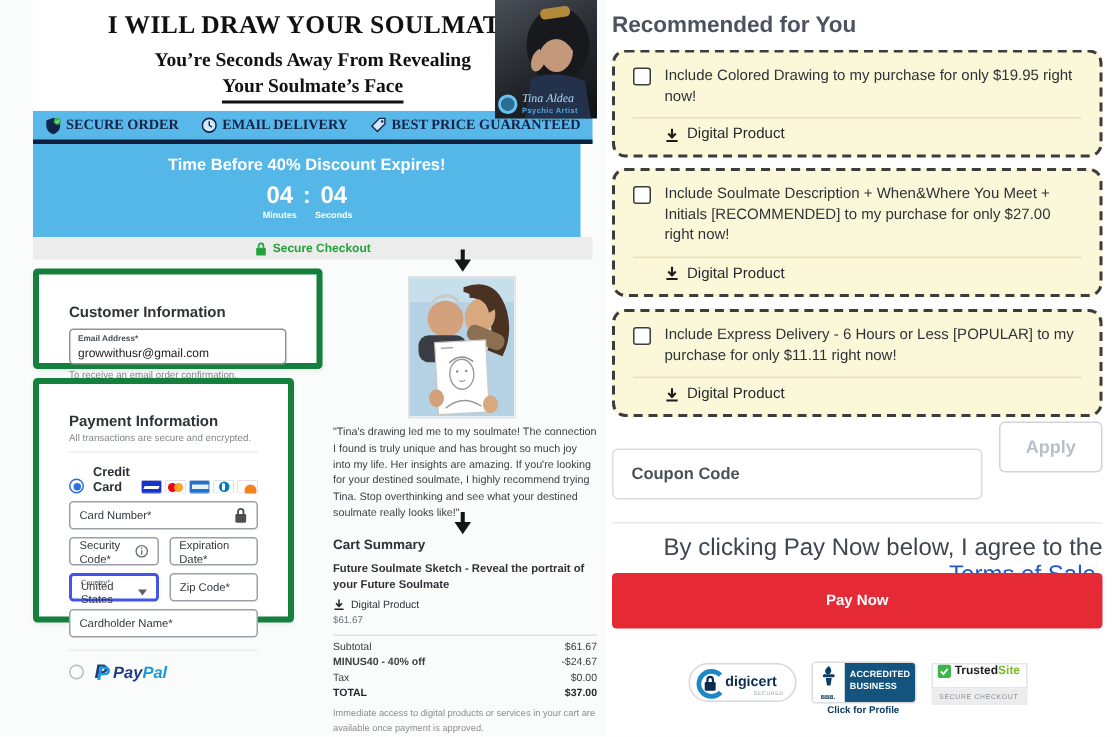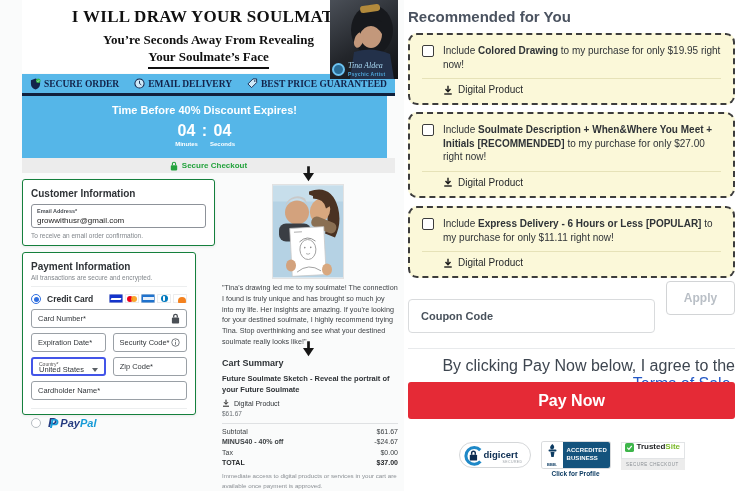--- a/index.html
+++ b/index.html
@@ -29,31 +29,31 @@
   .timer-title { padding-top:8px; font-size:11px; font-weight:bold; }
   .timer-digits { margin-top:7px; display:flex; justify-content:center; font-size:16px; font-weight:bold; line-height:1; }
   .t-num { width:26px; text-align:center; }
   .t-colon { width:10px; text-align:center; }
   .timer-labels { margin-top:2px; display:flex; justify-content:center; font-size:6px; font-weight:bold; }
   .t-lab { width:26px; text-align:center; }
   .t-sp { width:10px; }
 
   .secure-bar { position:absolute; left:22px; top:158px; width:373px; height:15px; background:#ececec; display:flex; align-items:center; justify-content:center; gap:4px; font-size:8px; font-weight:bold; color:#23a23c; }
 
-  .card { position:absolute; background:#fff; border:1px solid #15803d; border-radius:3px; box-shadow:0 1px 3px rgba(0,0,0,.08); padding:8px; }
+  .card { position:absolute; background:#fff; border:4px solid #15803d; border-radius:3px; box-shadow:0 1px 3px rgba(0,0,0,.08); padding:20px; }
   .customer-card { left:22px; top:179px; width:193px; height:67px; }
   .card-title { font-size:10px; font-weight:bold; color:#2f3337; }
   .email-field { position:relative; margin-top:5px; height:24px; border:1px solid #8d9299; border-radius:3px; background:#fff; }
   .f-label { position:absolute; left:5px; top:2.5px; font-size:5.5px; font-weight:bold; color:#4a4f55; }
   .f-input { position:absolute; left:5px; top:11px; width:92%; border:none; outline:none; background:transparent; font-family:inherit; font-size:8px; color:#222; padding:0; }
   .help { margin-top:4px; font-size:6.5px; color:#82878c; }
 
   .payment-card { left:22px; top:252px; width:174px; height:163px; }
   .pay-sub { margin-top:2px; font-size:6.5px; color:#82878c; padding-bottom:5px; border-bottom:1px solid #eceeef; }
-  .pm-row { display:flex; align-items:flex-start; margin-top:7px; }
+  .pm-row { display:flex; align-items:flex-end; margin-top:7px; }
   .radio { width:10px; height:10px; border-radius:50%; border:1px solid #b6bcc2; background:#fff; flex:none; }
   .radio.sel { border-color:#2f6fe0; position:relative; }
   .radio.sel::after { content:""; position:absolute; inset:1.5px; border-radius:50%; background:#2f6fe0; }
   .pm-label { margin-left:6px; font-size:8.5px; color:#2b2f33; font-weight:bold; }
   .brands { margin-left:auto; display:flex; gap:2px; align-items:center; }
   .chip { width:14px; height:9px; border-radius:1.5px; position:relative; overflow:hidden; background:#fff; box-shadow:0 0 0 .5px #d8dadc inset; }
   .chip.visa { background:#1434cb; }
   .chip.visa::after { content:""; position:absolute; left:2px; top:3.5px; width:10px; height:2px; background:#fff; transform:skewX(-25deg); }
   .chip.mc .c1 { position:absolute; left:2px; top:1.5px; width:6px; height:6px; border-radius:50%; background:#eb001b; }
   .chip.mc .c2 { position:absolute; left:6px; top:1.5px; width:6px; height:6px; border-radius:50%; background:#f79e1b; opacity:.92; }
@@ -91,31 +91,31 @@
   .cart-row .rl-b { font-weight:bold; }
   .cart-row.total { font-weight:bold; color:#26292c; }
   .cart-note { margin-top:5px; font-size:6.2px; color:#8a8f94; line-height:1.6; }
 
   
   .rec-title { position:absolute; left:408px; top:8px; font-size:15px; font-weight:bold; color:#4b5360; }
   .upsell { position:absolute; left:408px; width:327px; background:#fbf8d9; border:2px dashed #3c3c3c; border-radius:9px; padding:9px 12px 6px; }
   .up-row { display:flex; gap:9px; }
   .checkbox { width:12px; height:12px; border:1.5px solid #3c3c3c; border-radius:2px; background:#fff; flex:none; margin-top:1px; }
   .up-text { font-size:10px; color:#2f3337; line-height:1.35; }
-  .up-text b { font-weight:bold; }
+  .up-text b { font-weight:normal; }
   .up-div { border-top:1px solid #e6e2b8; margin:7px 0 5px; }
   .up-dl { display:flex; align-items:center; gap:5px; font-size:10px; color:#26292c; padding-left:21px; padding-bottom:2px; }
 
   .coupon-input { position:absolute; left:408px; top:299px; width:247px; height:34px; border:1px solid #d9dbdd; border-radius:4px; background:#fff; padding:0 12px; font-family:inherit; font-size:11px; font-weight:bold; color:#3e4752; outline:none; }
   .coupon-input::placeholder { color:#49525c; font-weight:bold; opacity:1; }
   .apply-btn { position:absolute; left:666px; top:281px; width:69px; height:34px; border:1px solid #d2d4d6; border-radius:4px; background:#fff; color:#b9bfc6; font-size:12px; font-weight:bold; font-family:inherit; }
   .right-div { position:absolute; left:408px; top:348px; width:327px; border-top:1px solid #e8eaec; }
   .terms { position:absolute; left:408px; top:357px; width:327px; font-size:16px; color:#3e4650;text-align:right; }
   .terms a { color:#2257c5; text-decoration:underline; cursor:pointer; }
-  .paynow { position:absolute; left:408px; top:382px; width:327px; height:37px; background:#e52a36; border:none; border-radius:3px; color:#fff; font-size:16px; font-weight:bold; font-family:inherit; cursor:pointer; }
+  .paynow { position:absolute; left:408px; top:382px; width:327px; height:37px; background:#e52a36; border:none; border-radius:3px; color:#fff; font-size:10px; font-weight:bold; font-family:inherit; cursor:pointer; }
 
   .badges { position:absolute; left:408px; top:442px; width:327px; display:flex; justify-content:center; align-items:flex-start; gap:11px; }
   .bg-digi { width:72px; height:26px; border:1px solid #d5d7d9; border-radius:13px; background:#fff; position:relative; display:flex; align-items:center; padding-left:24px; }
   .digi-name { font-size:9.5px; font-weight:bold; color:#0c2d52; line-height:1; }
   .digi-sub { position:absolute; right:7px; bottom:3px; font-size:3.5px; color:#9aa0a6; letter-spacing:.4px; }
   .bg-bbb { display:flex; flex-direction:column; align-items:center; }
   .bbb-badge { display:flex; height:26px; border-radius:2px; overflow:hidden; box-shadow:0 0 0 1px #d9dbdd; }
   .bbb-left { width:21px; background:#fff; position:relative; }
   .bbb-abbr { position:absolute; left:0; right:0; bottom:1px; text-align:center; font-size:4px; font-weight:bold; color:#0d3c63; }
   .bbb-right { width:47px; background:#14537d; color:#fff; display:flex; flex-direction:column; justify-content:center; padding-left:4px; font-size:6px; font-weight:bold; line-height:1.3; letter-spacing:.1px; }
@@ -243,31 +243,31 @@
         <span class="f-right">
           <svg width="9" height="11" viewBox="0 0 10 12">
             <rect x="1" y="5" width="8" height="6.5" rx="1" fill="#4a4f55"></rect>
             <path d="M3 5V3.3a2 2 0 014 0V5" stroke="#4a4f55" stroke-width="1.4" fill="none"></path>
           </svg>
         </span>
       </div>
     </div>
     <div class="input-row">
       <div class="pfield half">
-        <span>Expiration Date*</span>
-      </div>
-      <div class="pfield half">
         <span>Security Code*</span>
         <span class="f-right">
           <svg width="9" height="9" viewBox="0 0 12 12">
             <circle cx="6" cy="6" r="5" fill="none" stroke="#6a6f74" stroke-width="1.2"></circle>
             <rect x="5.4" y="5" width="1.2" height="4" fill="#6a6f74"></rect>
             <rect x="5.4" y="2.8" width="1.2" height="1.2" fill="#6a6f74"></rect>
           </svg>
         </span>
+      </div>
+      <div class="pfield half">
+        <span>Expiration Date*</span>
       </div>
     </div>
     <div class="input-row">
       <div class="pfield half country">
         <span class="c-label">Country*</span>
         <span>United States</span>
         <span class="caret"></span>
       </div>
       <div class="pfield half">
         <span>Zip Code*</span>

